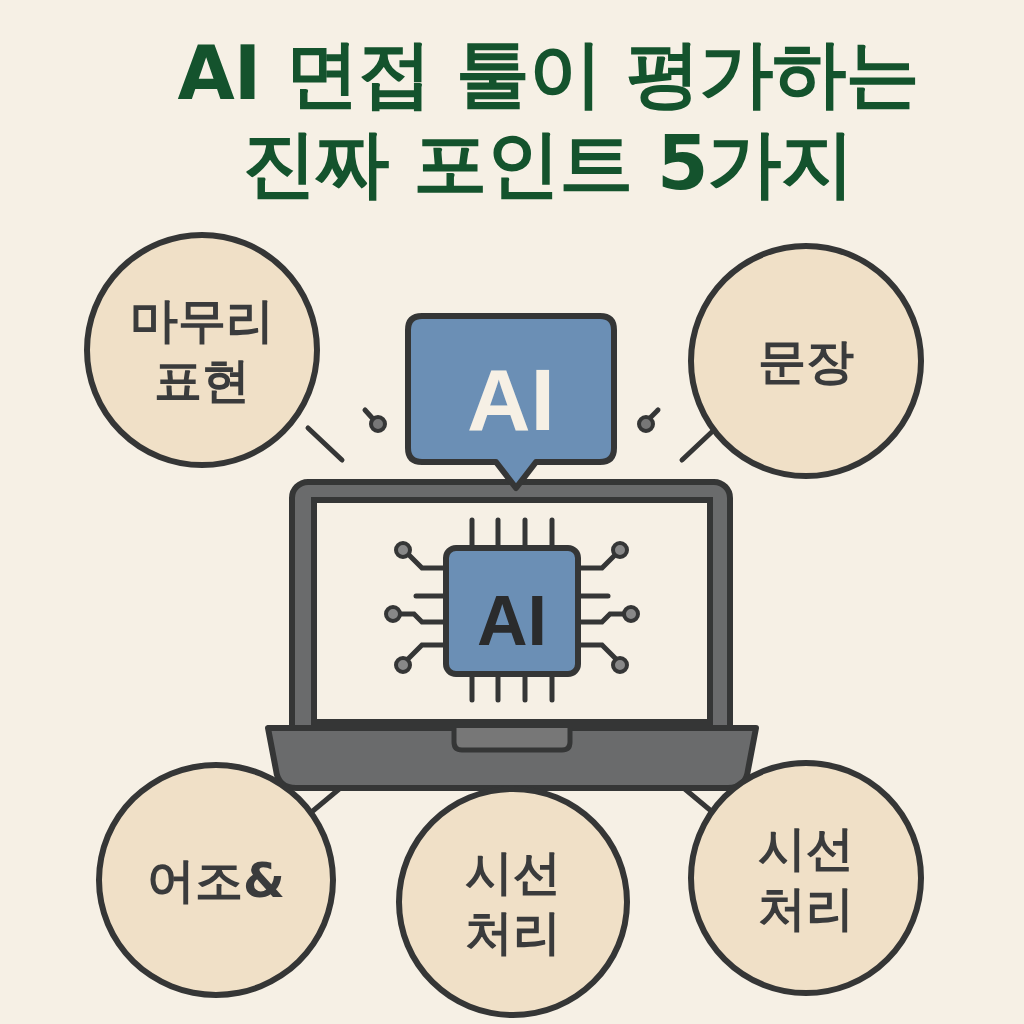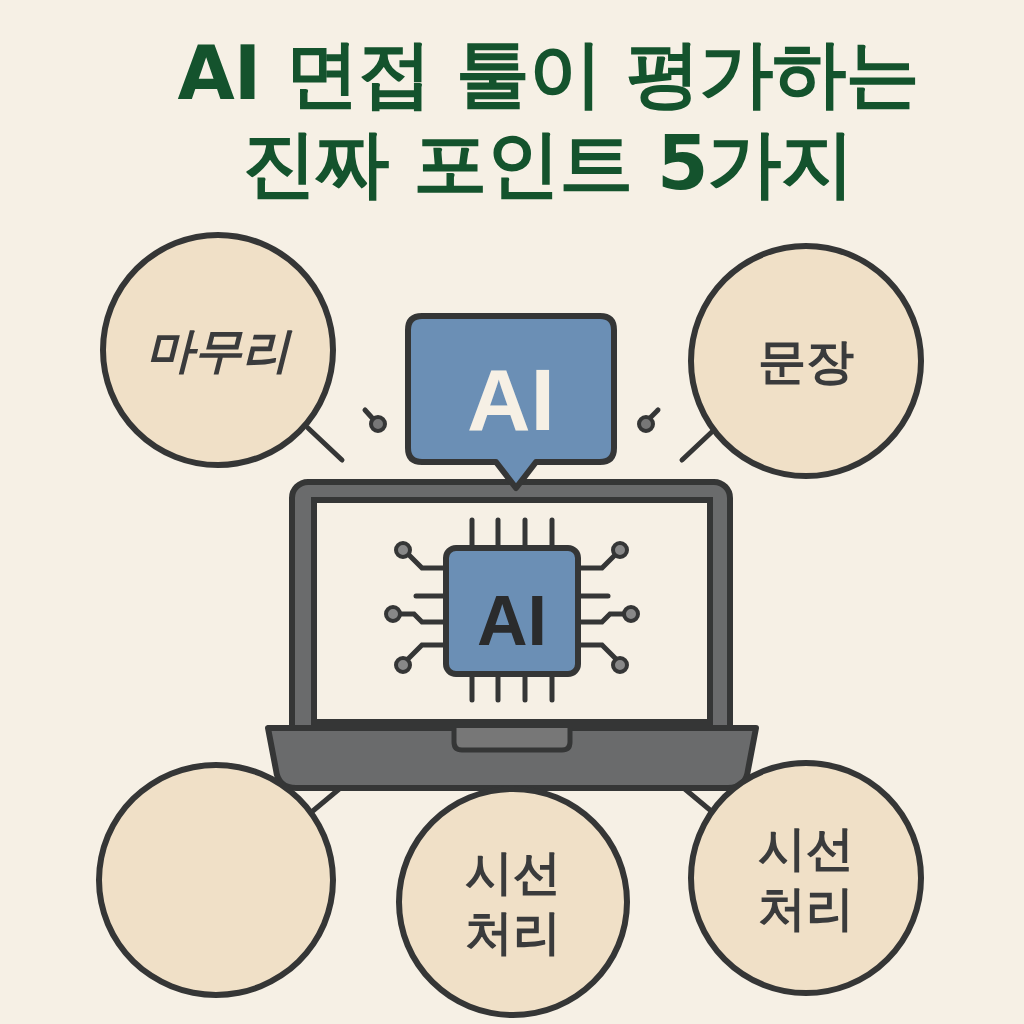--- a/index.html
+++ b/index.html
@@ -64,27 +64,29 @@
   </g>
   <rect x="446" y="548" width="132" height="126" rx="10" fill="#6b8fb5" stroke="#353636" stroke-width="6"></rect>
   <text x="512" y="645" text-anchor="middle" font-family="Liberation Sans, sans-serif" font-weight="bold" font-size="70" fill="#2a2b2c">AI</text>
 
   <g>
     <path d="M422 316 H600 Q614 316 614 330 V448 Q614 462 600 462 H536 L516 488 L496 462 H422 Q408 462 408 448 V330 Q408 316 422 316 Z" fill="#6b8fb5" stroke="#353636" stroke-width="6" stroke-linejoin="round"></path>
     <text x="511" y="430" text-anchor="middle" font-family="Liberation Sans, sans-serif" font-weight="bold" font-size="88" fill="#f6f0e5">AI</text>
   </g>
 </svg>
 
-<div class="bubble" style="left:100px; top:232px; width:236px; height:236px;font-style:italic;">
+<div class="bubble" style="left:84px; top:232px; width:236px; height:236px;">
   <span>마무리</span>
+  <span>표현</span>
 </div>
 <div class="bubble" style="left:688px; top:243px; width:236px; height:236px;gap:11px;">
   <span>문장</span>
 </div>
 <div class="bubble" style="left:96px; top:762px; width:240px; height:236px;">
+  <span>어조&amp;</span>
 </div>
 <div class="bubble" style="left:396px; top:786px; width:234px; height:232px;">
   <span>시선</span>
   <span>처리</span>
 </div>
 <div class="bubble" style="left:688px; top:760px; width:236px; height:236px;">
   <span>시선</span>
   <span>처리</span>
 </div>
 

